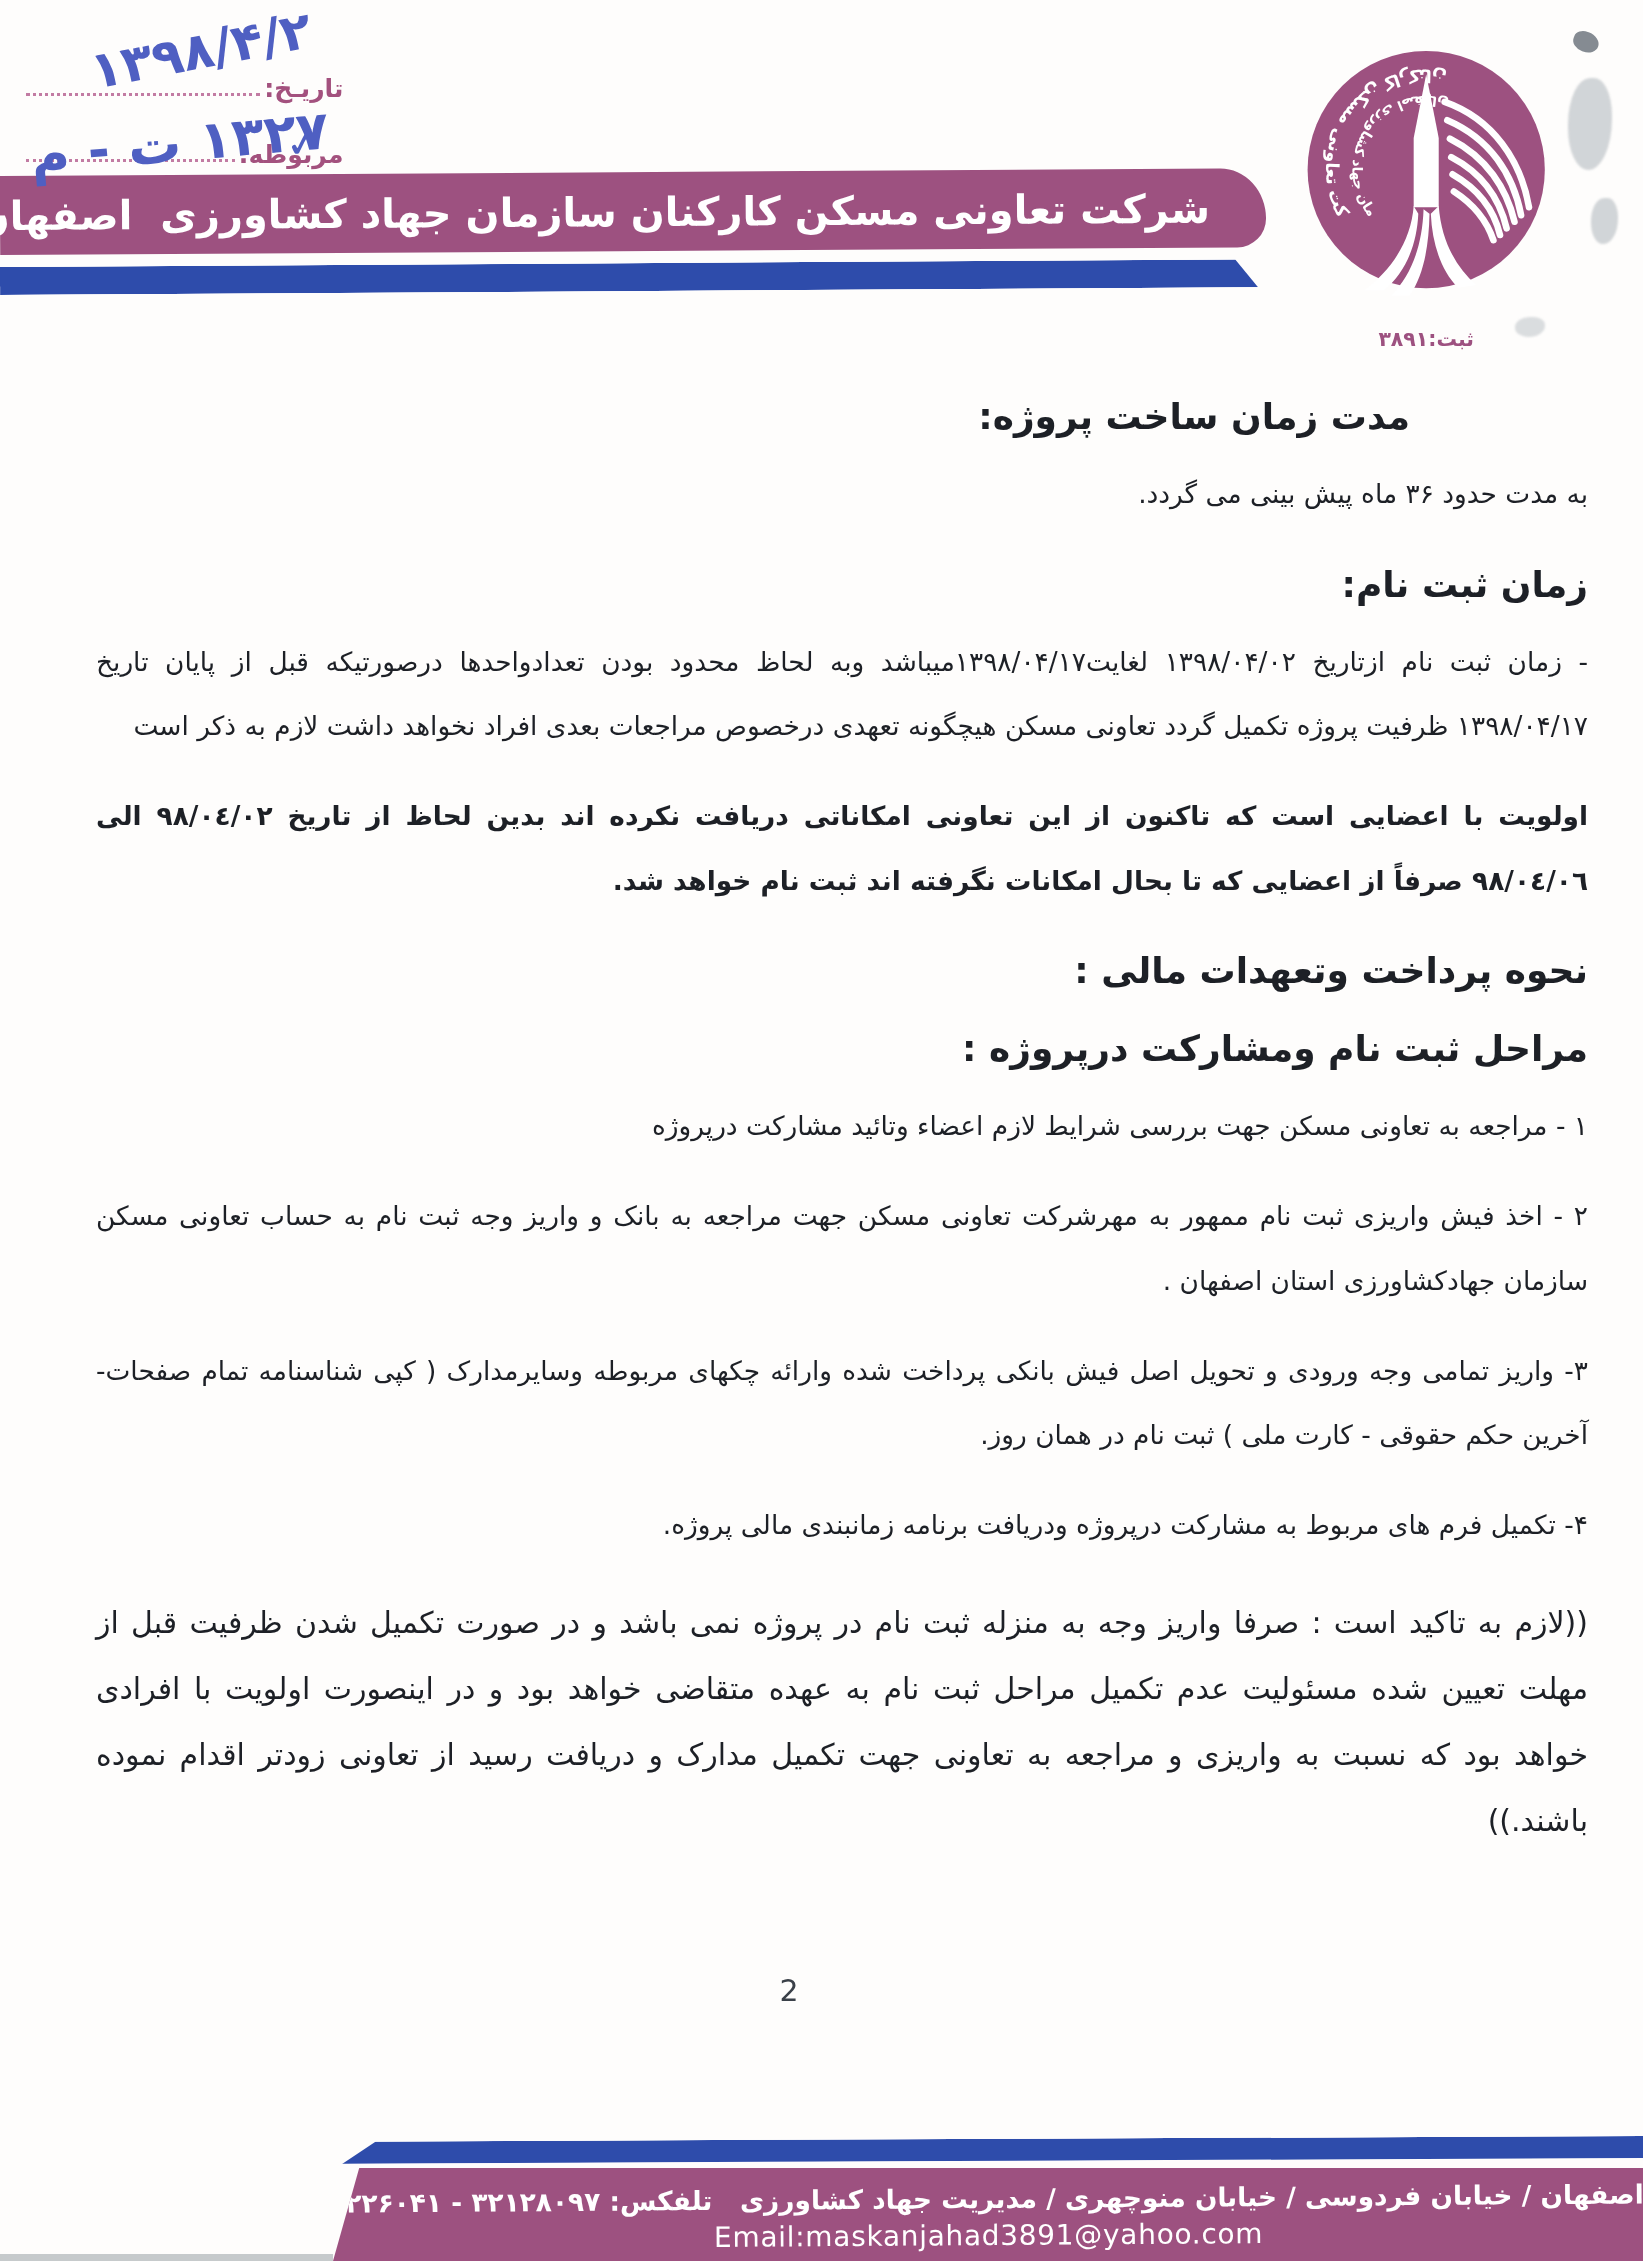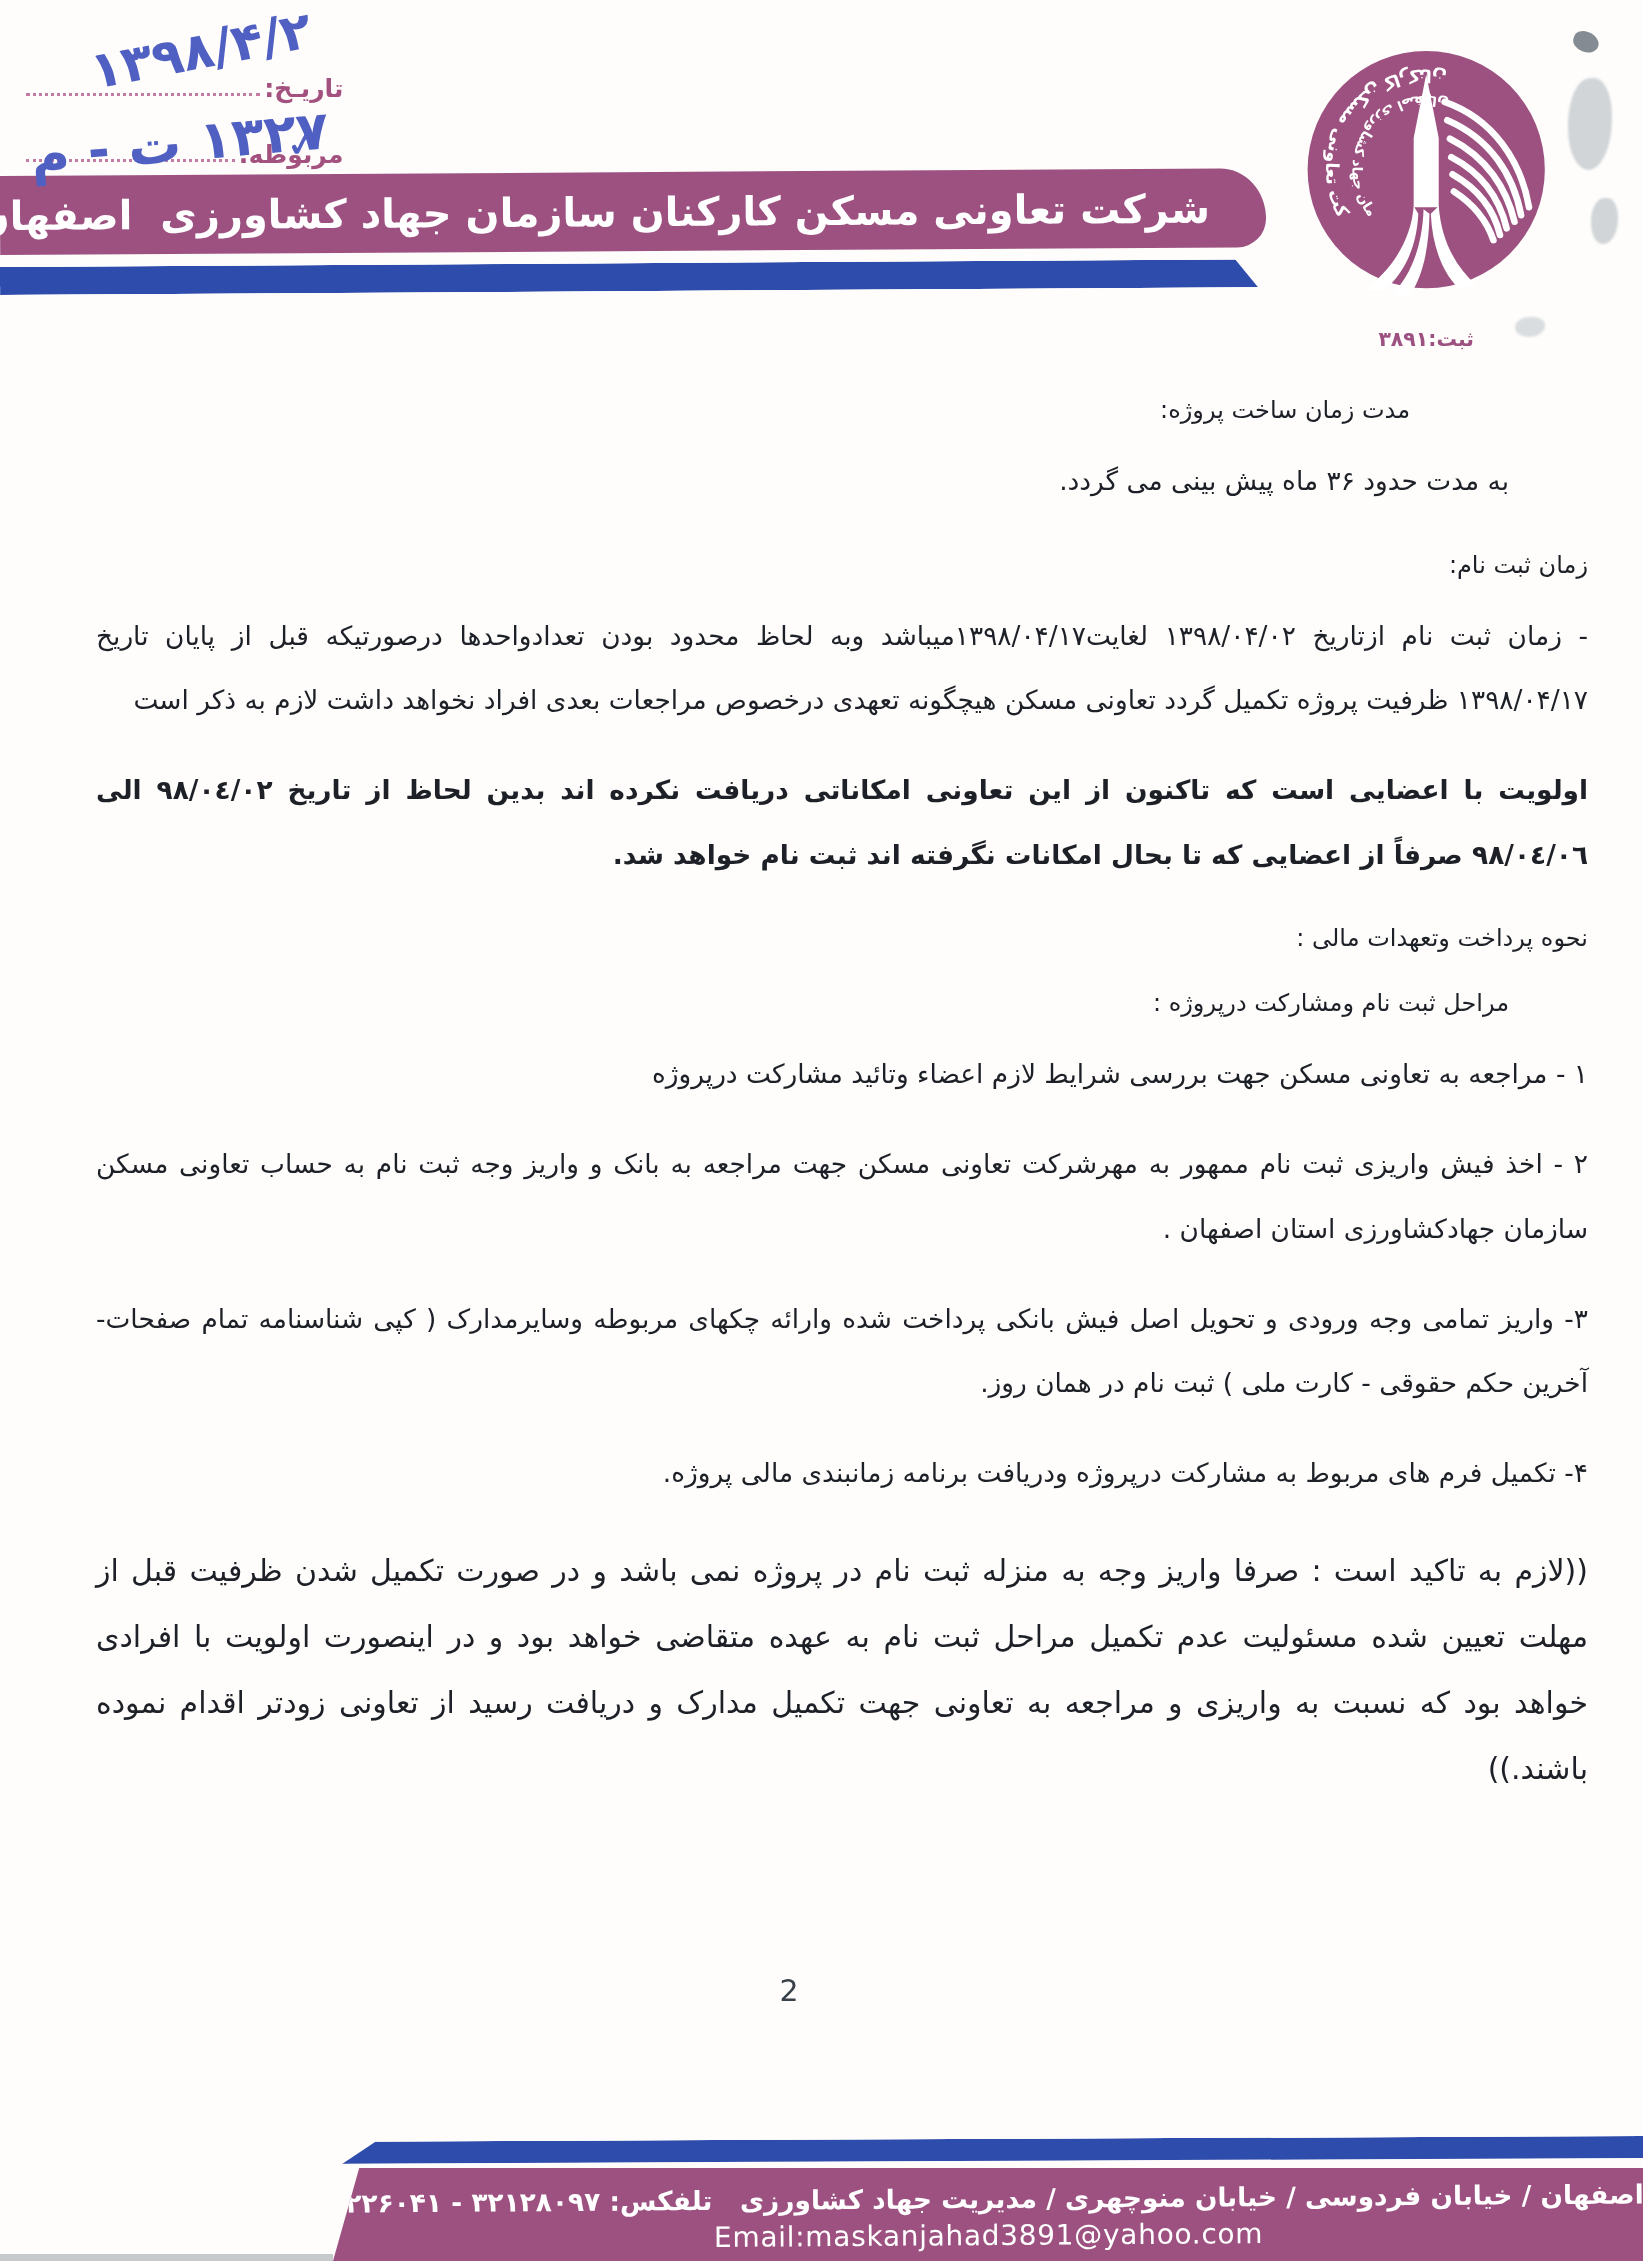--- a/index.html
+++ b/index.html
@@ -29,26 +29,26 @@
   
   .banner{position:absolute;top:176px;left:0;right:378px;height:79px;background:var(--maroon);
           border-radius:0 63px 40px 0 / 0 69px 40px 0;transform:rotate(-0.35deg);transform-origin:left center;
           direction:rtl;display:flex;align-items:center;justify-content:flex-start;padding-right:56px;box-sizing:border-box;}
   .banner-title{color:#fff;font-weight:bold;font-size:40px;white-space:pre;}
   .banner-stripe{position:absolute;top:267px;left:0;right:386px;height:28px;background:var(--blue);
           transform:rotate(-0.35deg);transform-origin:left center;
           clip-path:polygon(0 0,98.2% 0,100% 100%,0 100%);}
   
   .content{position:absolute;top:396px;right:56px;left:96px;direction:rtl;text-align:right;}
-  .sec{font-size:24px;font-weight:normal;margin:37px 0 0;}
+  .sec{font-size:36px;font-weight:bold;margin:37px 0 0;}
   .sec.first{margin-top:0;}
   .para{font-size:26.4px;line-height:2.45;margin:25px 0 0;text-align:justify;}
   .para.single{text-align:right;}
   .para.bold{font-weight:bold;}
-  .ind-xl{margin-right:178px;} .ind-l{} .ind-m{margin-right:79px;}
+  .ind-xl{margin-right:178px;} .ind-l{} .ind-m{}
   .emph{font-size:30px;font-weight:normal;line-height:2.2;margin:32px 0 0;text-align:justify;}
   .page-number{position:absolute;top:1973px;left:0;width:1578px;text-align:center;
                font-size:30px;color:#3a4048;}
   
   .footer-stripe{position:absolute;top:2136px;left:342px;right:0;height:22.4px;background:var(--blue);
                  clip-path:polygon(2.6% 0,100% 0,100% 100%,0 100%);transform:rotate(-0.25deg);transform-origin:right center;}
   .footer-band{position:absolute;top:2168px;left:333px;right:0;bottom:0;background:var(--maroon);
                clip-path:polygon(2% 0,100% 0,100% 100%,0 100%);color:#fff;box-sizing:border-box;padding-top:14.5px;}
   .footer-inner{transform:rotate(-0.4deg);}
   .footer-line1{direction:rtl;text-align:center;font-size:26.4px;font-weight:bold;white-space:pre;}

